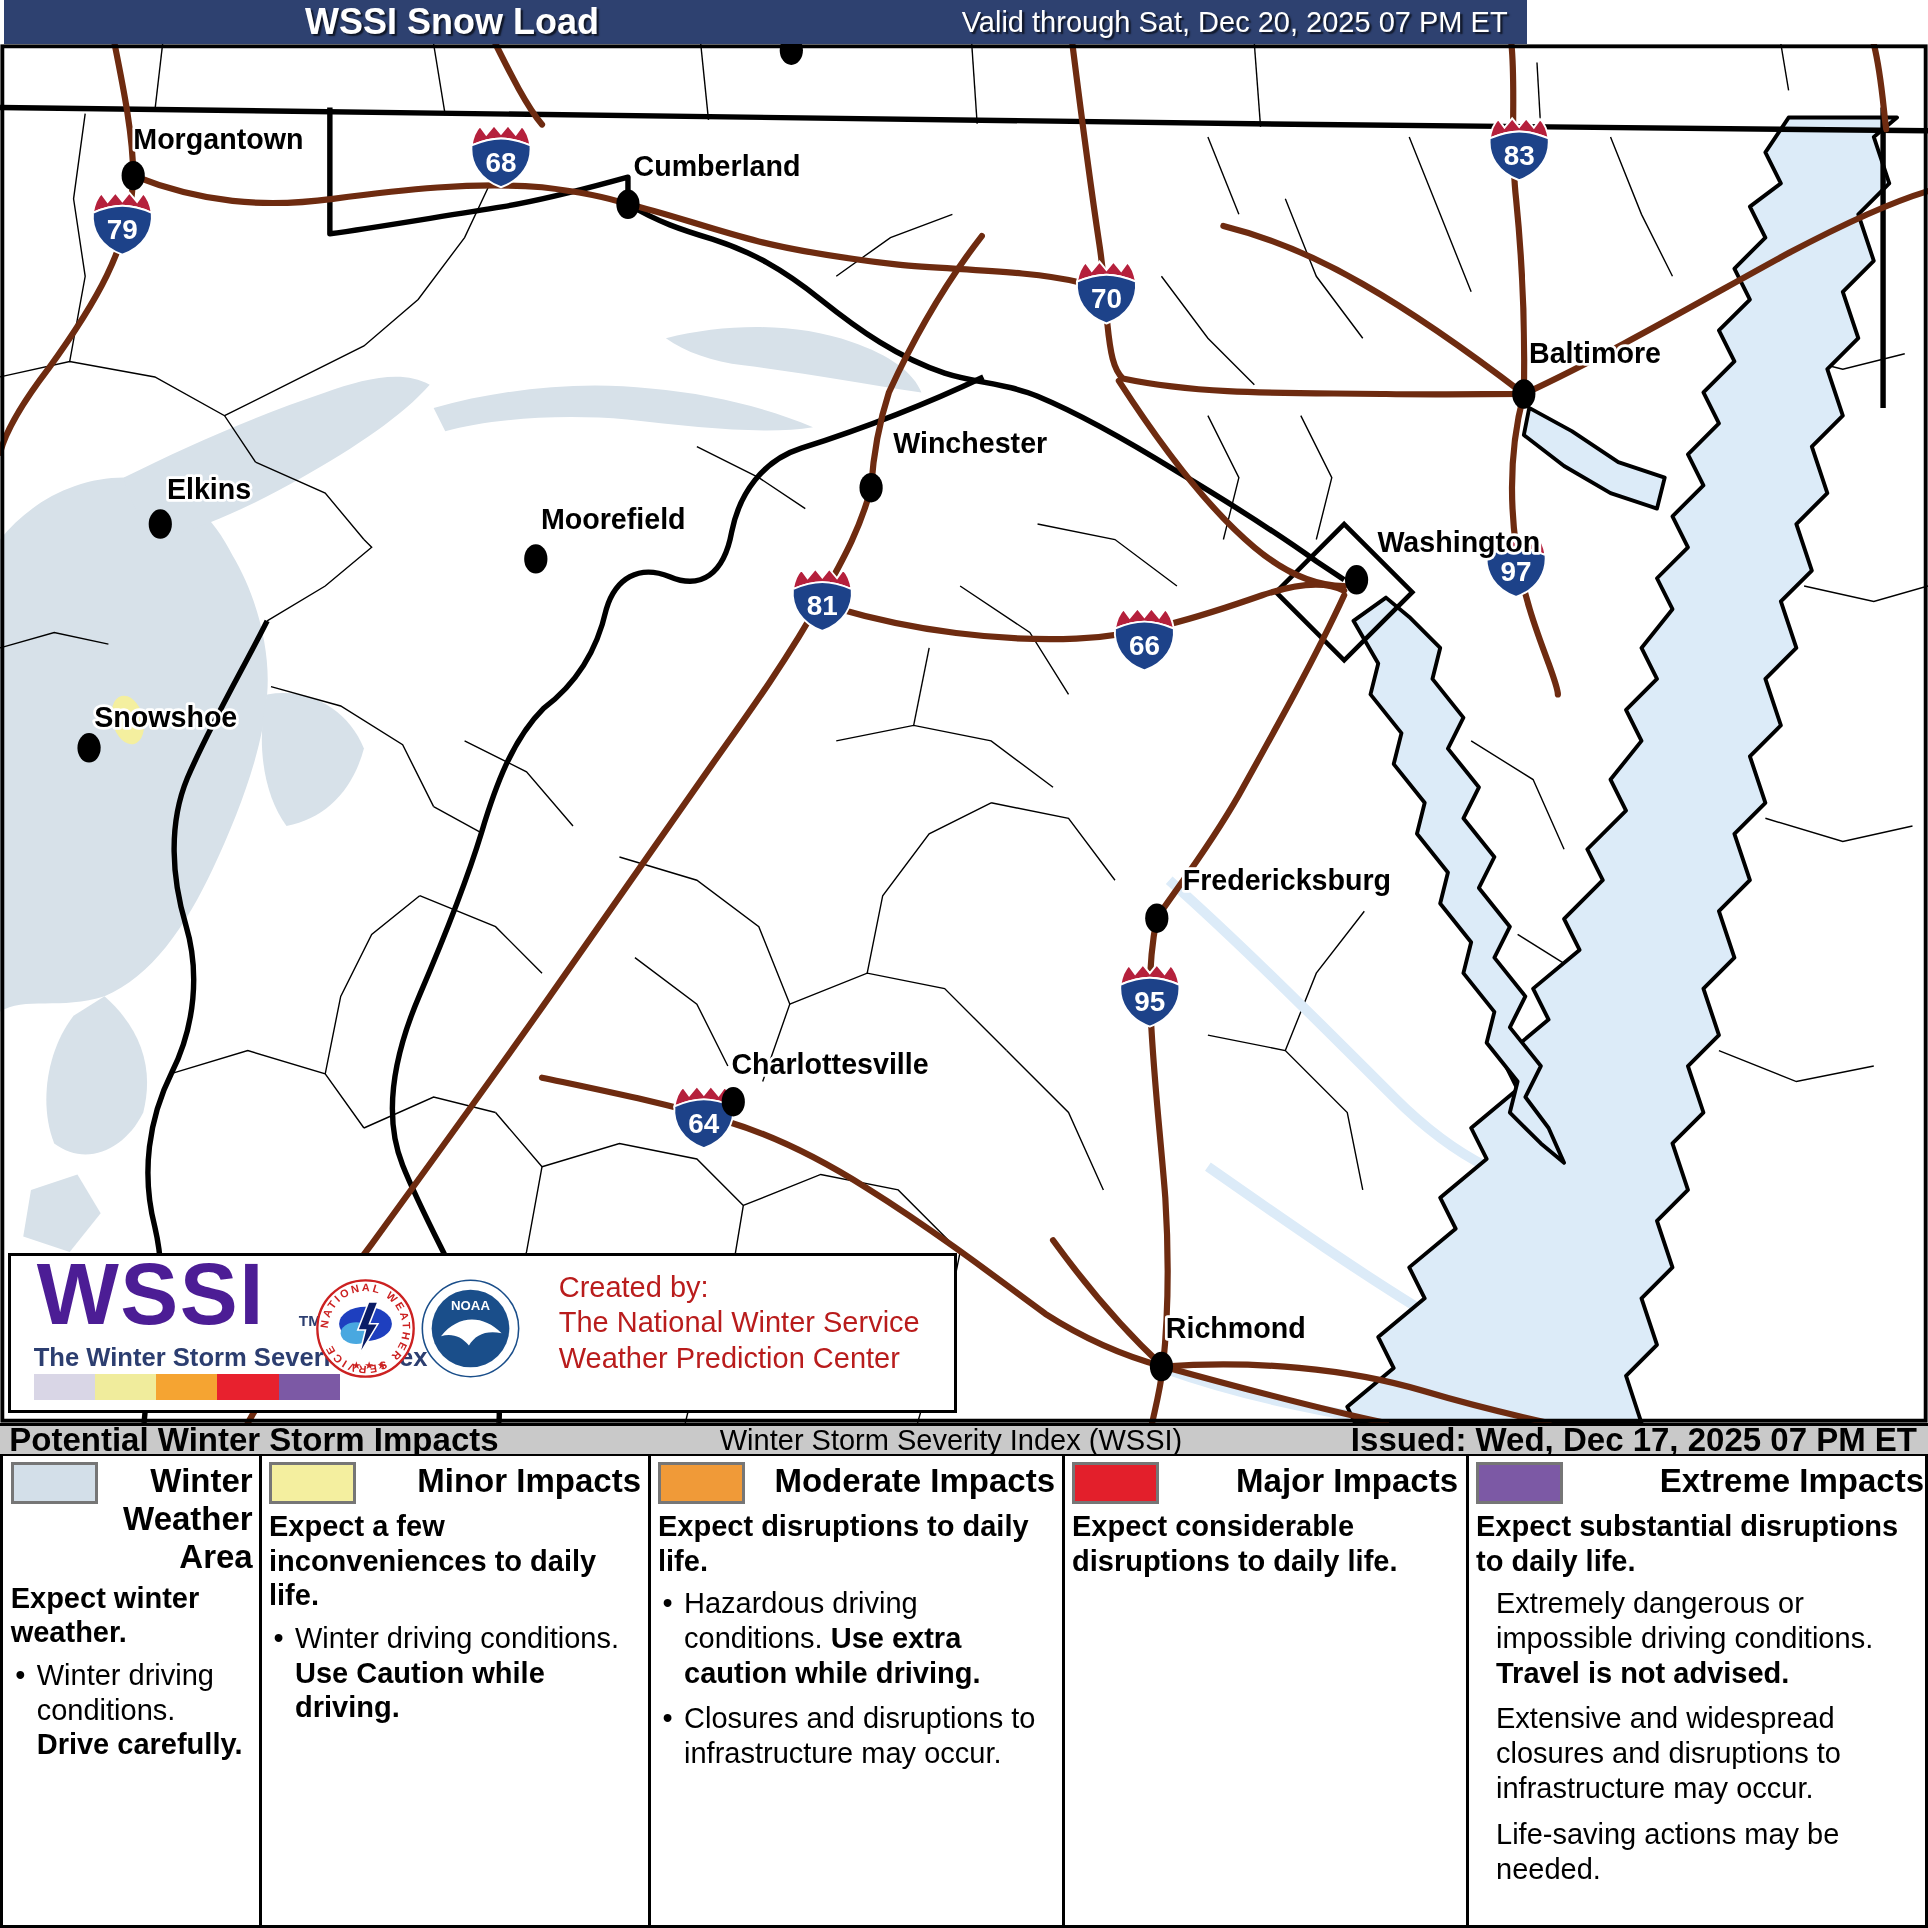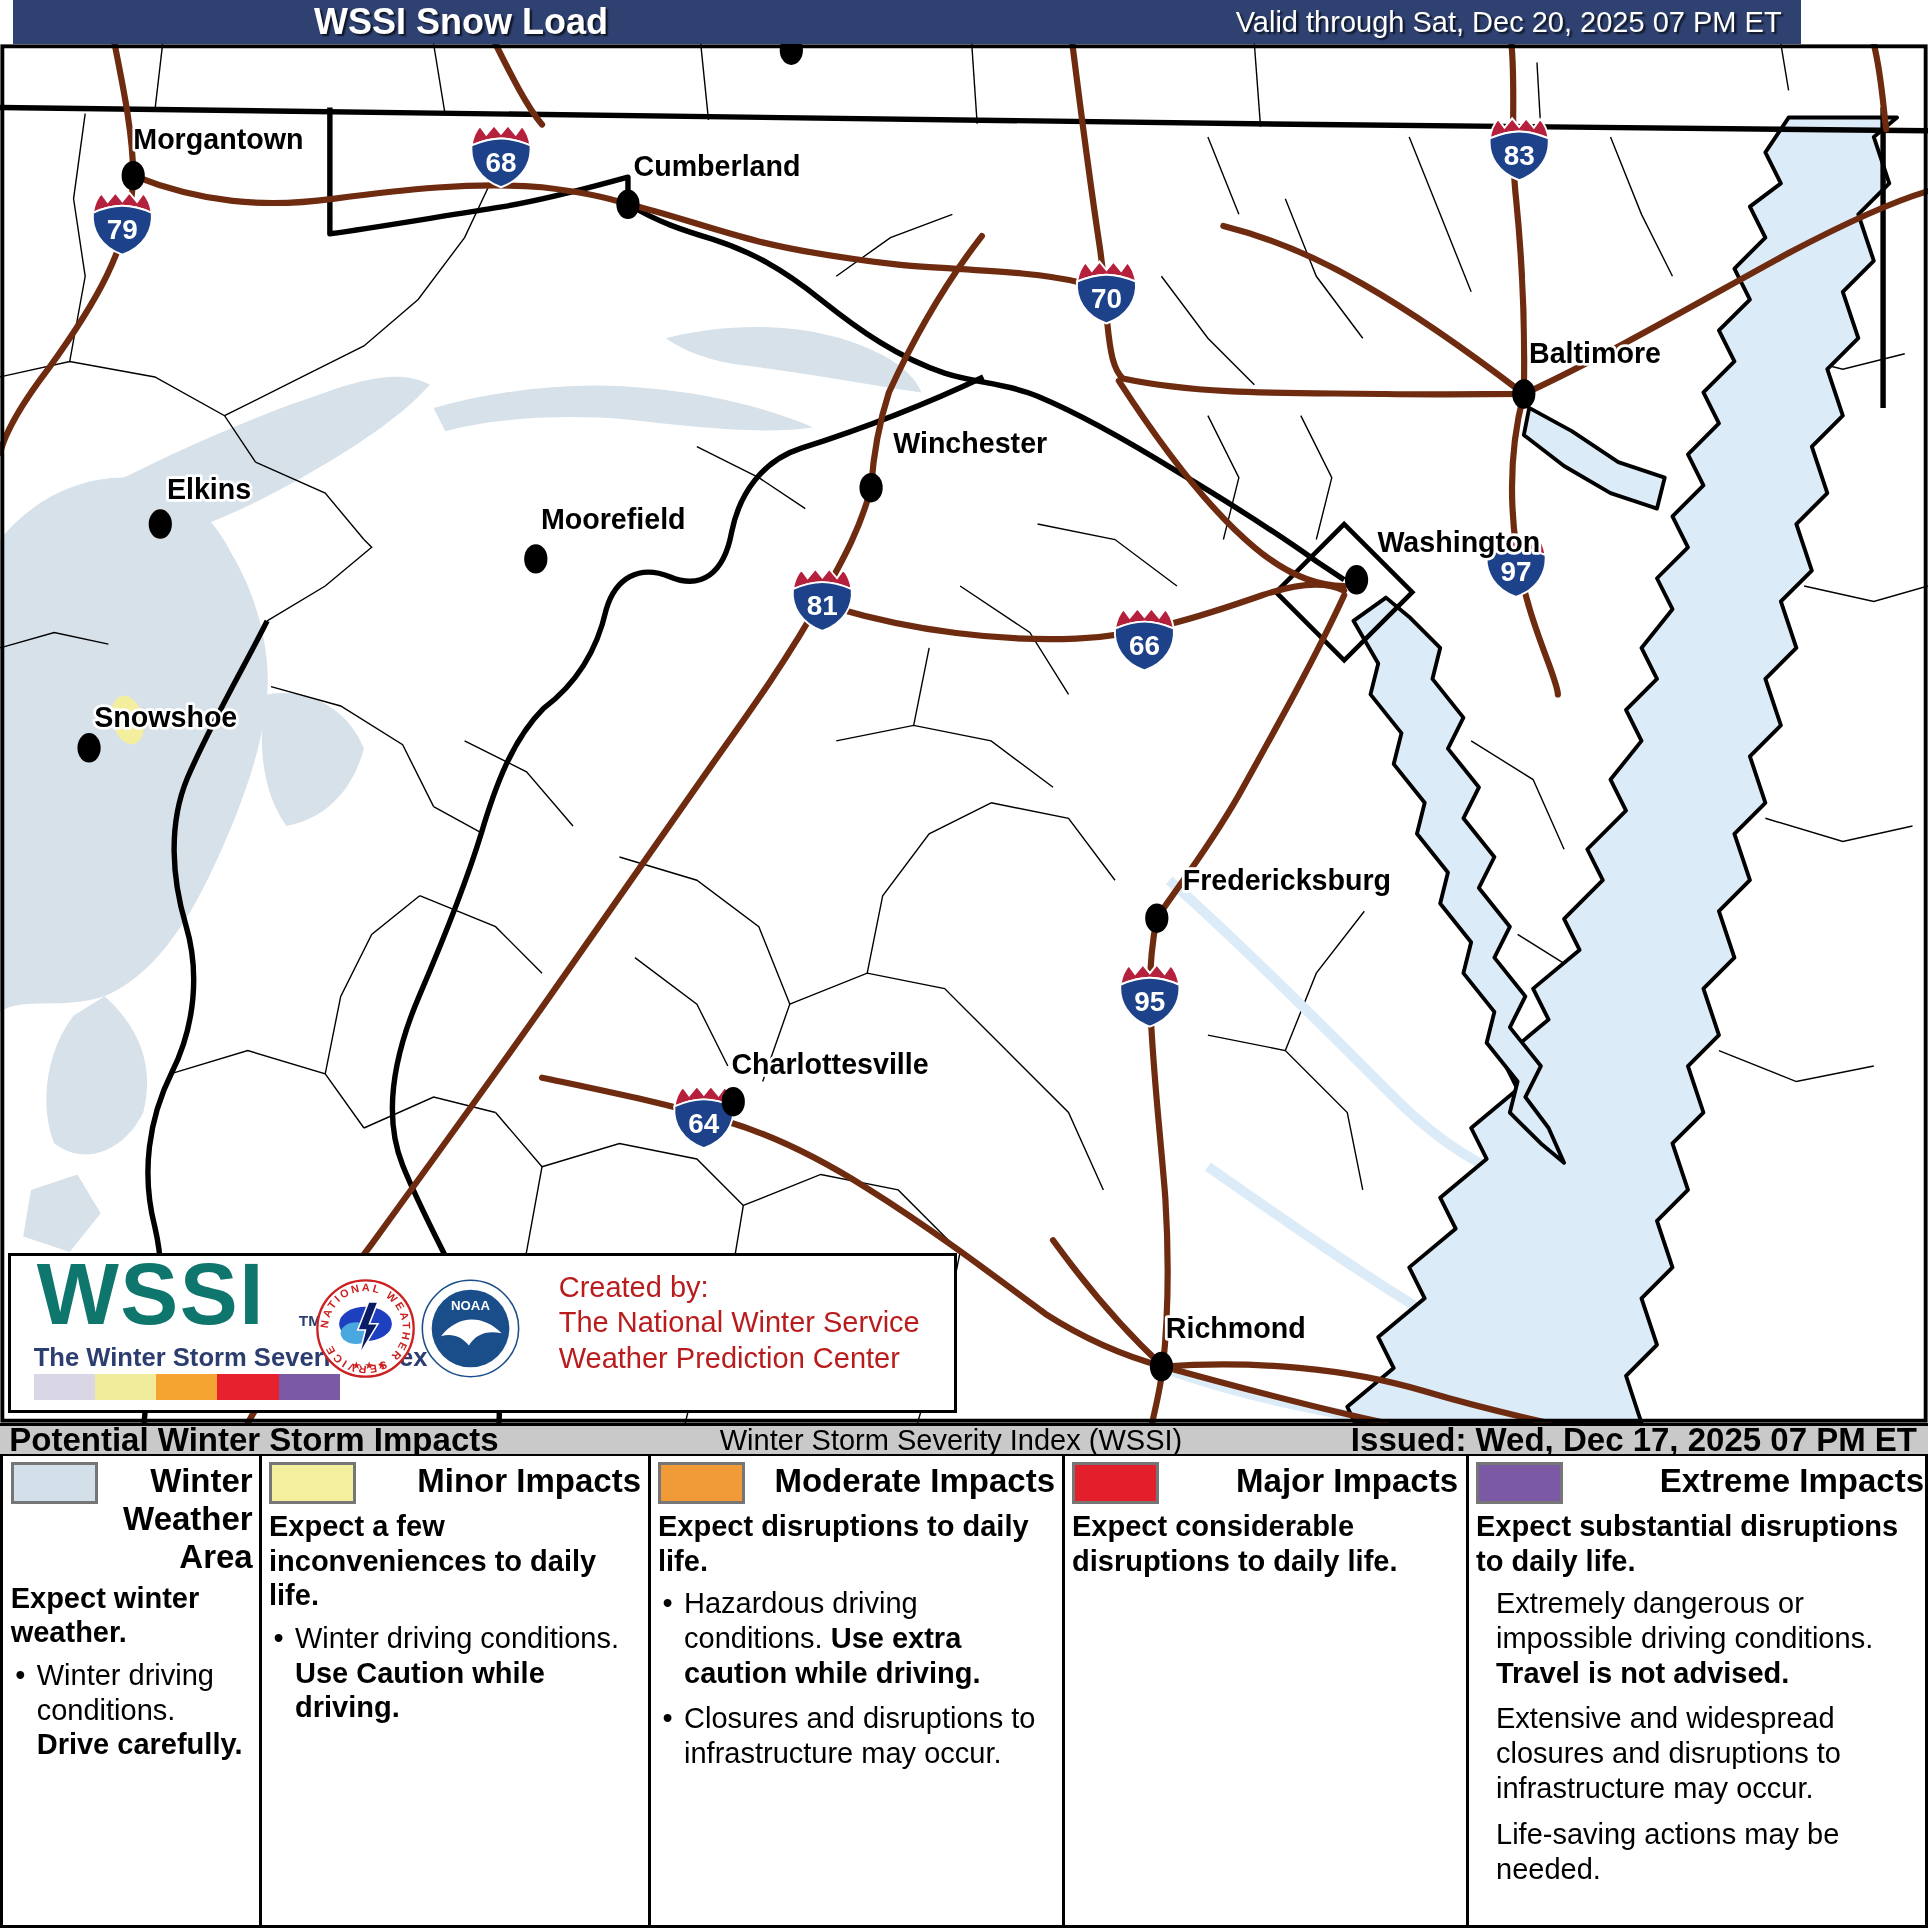--- a/index.html
+++ b/index.html
@@ -1,31 +1,31 @@
 <!DOCTYPE html>
 <html style="font-size:12.4px"><head>
 <meta charset="utf-8">
 <style>
   html,body{margin:0;padding:0;background:#fff;}
   .page{position:relative;width:1928px;height:1928px;overflow:hidden;
         font-family:"Liberation Sans",sans-serif;background:#fff;}
   
-  .hdr{position:absolute;left:13px;top:0;width:1788px;height:44px;text-align:center;}
+  .hdr{position:absolute;left:4px;top:0;width:1523px;height:44px;text-align:center;}
   .hdr-title{position:absolute;left:448px;top:50%;transform:translate(-50%,-50%);
     color:#fff;font-weight:bold;font-size:36px;white-space:nowrap;
     text-shadow:2.3px 2.3px 1.5px rgba(0,0,0,.65);}
   .hdr-valid{position:absolute;right:19.4px;top:50%;transform:translateY(-50%);
     color:#fff;font-size:29px;white-space:nowrap;text-shadow:2.3px 2.3px 1.5px rgba(0,0,0,.65);margin-left:28px;}
   
   #mapsvg{position:absolute;left:0;top:44px;width:1928px;height:1379px;display:block;background:#fff;}
   
   .logobox{position:absolute;left:7.7px;top:1253px;width:949px;height:160px;
     background:#fff;border:3.9px solid #000;box-sizing:border-box;}
   .wssi-word{position:absolute;left:26px;top:-12.4px;font-weight:bold;font-size:87px;
-    color:#0f766e;letter-spacing:1.5px;}
+    color:#4c1d95;letter-spacing:1.5px;}
   .wssi-tm{position:absolute;left:288px;top:56px;font-size:15.5px;color:#2C3E70;font-weight:bold;}
   .wssi-tag{position:absolute;left:23px;top:87px;font-weight:bold;font-size:25.6px;color:#2C3E70;}
   .wssi-bar{position:absolute;left:23px;top:118px;width:306px;height:26px;display:flex;}
   .wssi-bar div{flex:1;}
   .nws-logo{position:absolute;left:304px;top:22px;}
   .noaa-logo{position:absolute;left:409px;top:22px;}
   .createdby{position:absolute;left:548px;top:14px;font-size:29px;color:#b91c1c;line-height:1.22;}
   
   .graybar{position:absolute;left:0;top:1423px;width:1928px;height:33px;background:#C9C9C9;
     border-top:3.1px solid #000;border-bottom:2.3px solid #000;box-sizing:border-box;}

